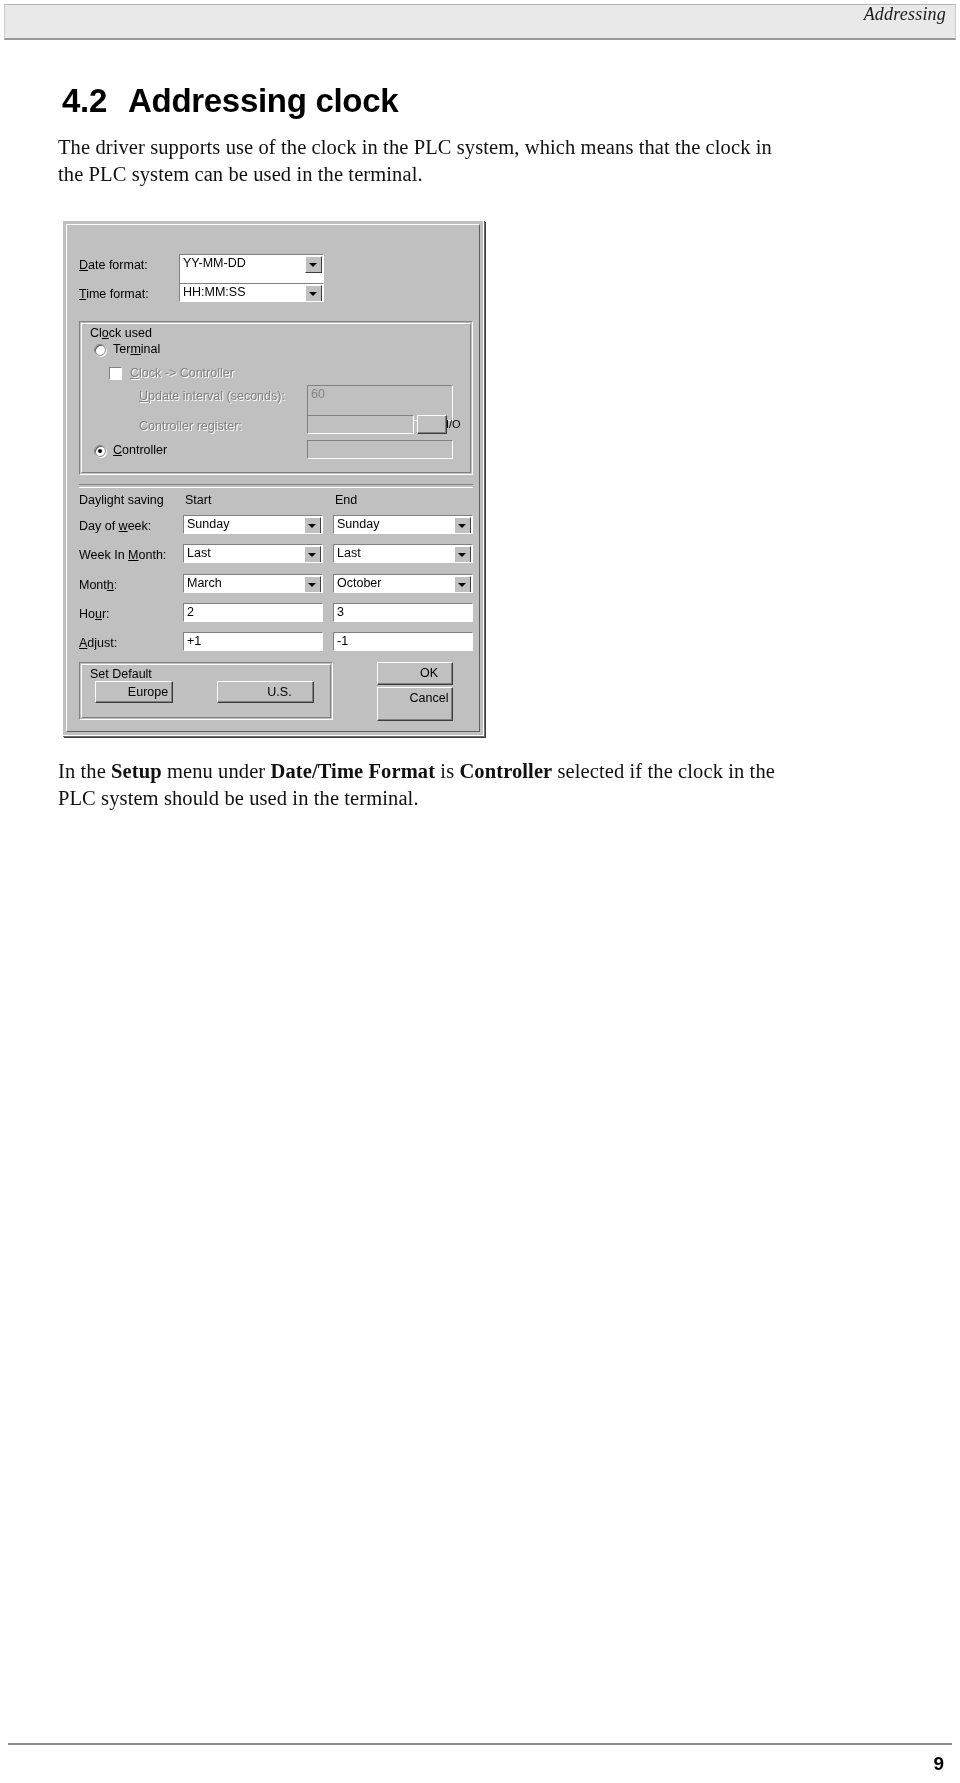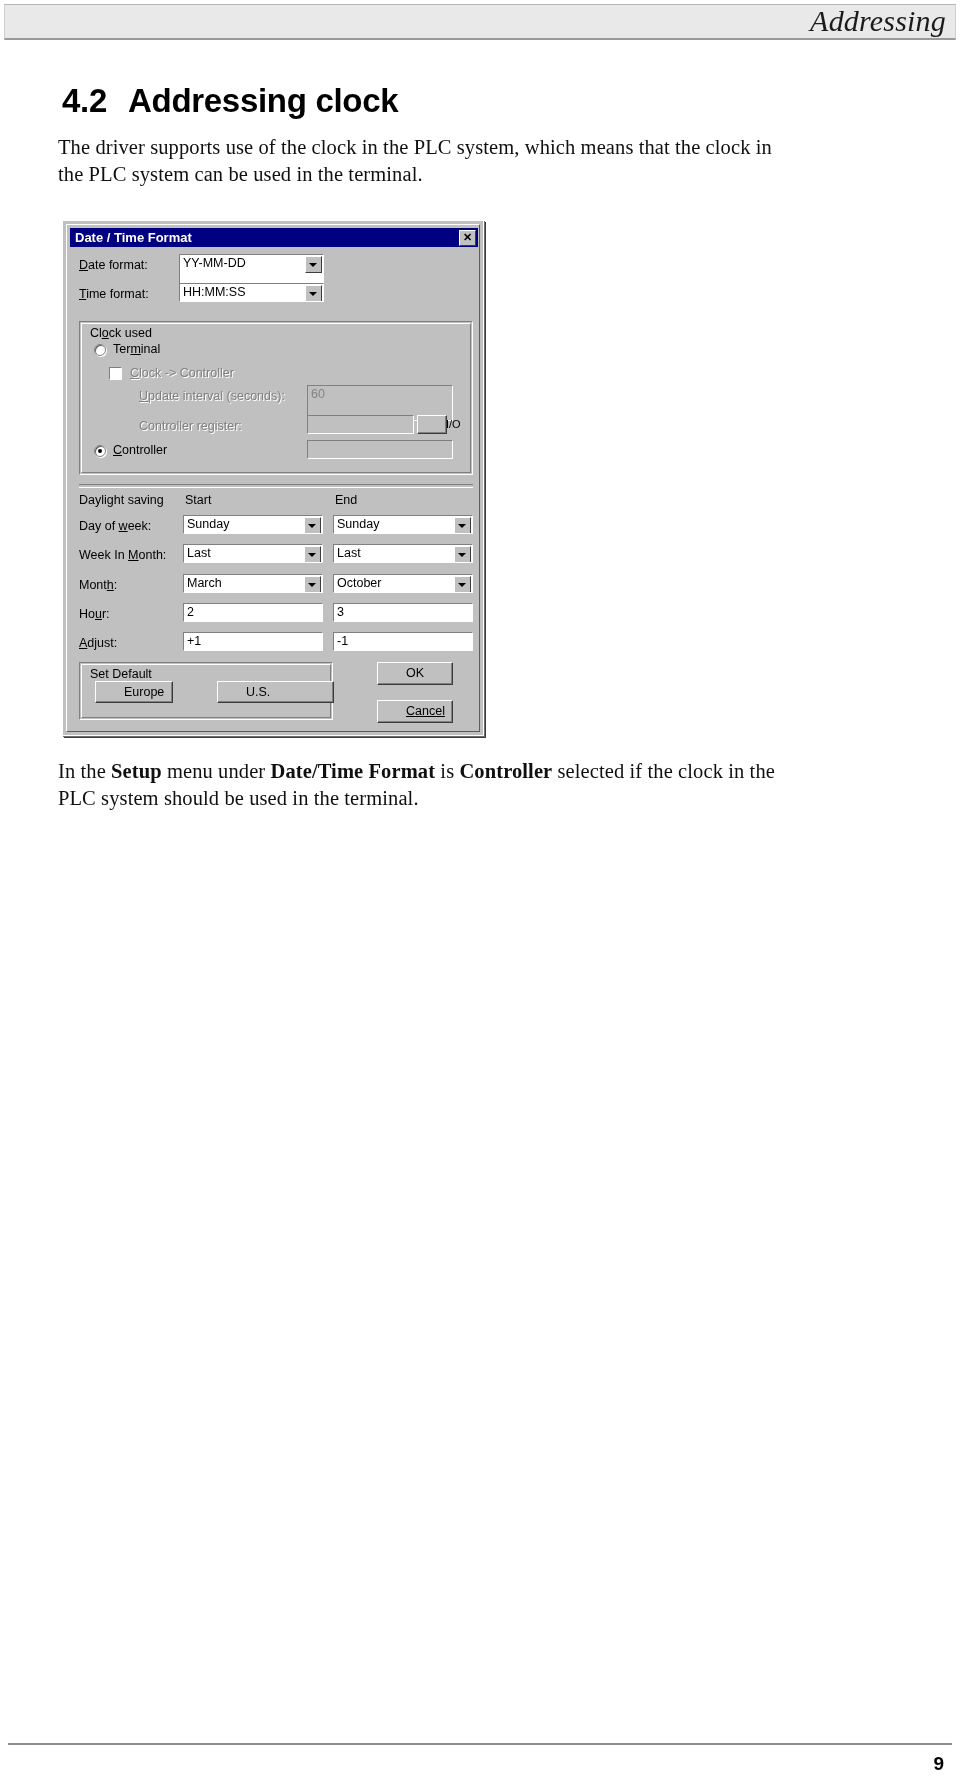--- a/index.html
+++ b/index.html
@@ -28,21 +28,21 @@
     border-left: 1px solid #cfcfcf;
     border-right: 1px solid #cfcfcf;
     box-sizing: border-box;
   }
   .header-title {
     position: absolute;
     right: 14px;
     top: 4px;
     font-family: "Liberation Serif", serif;
     font-style: italic;
-    font-size: 30px;
+    font-size: 18px;
     color: #1b1b1b;
     letter-spacing: 0.2px;
     margin-left: 28px;
   }
 
   
   .sec-heading {
     position: absolute;
     left: 62px;
     top: 74px;
@@ -242,20 +242,21 @@
     background: #c0c0c0;
     border-top: 1px solid #ffffff;
     border-left: 1px solid #ffffff;
     border-right: 1px solid #3c3c3c;
     border-bottom: 1px solid #3c3c3c;
     box-shadow: inset -1px -1px 0 #808080;
     box-sizing: border-box;
     font-family: "Liberation Sans", sans-serif;
     font-size: 12.5px;
     color: #000000;
+    text-align: center;
     line-height: 20px;
     white-space: nowrap;
     padding-left: 28px;
   }
   .btn.small { font-size: 11px; line-height: 15px; }
 
   
   .sep {
     position: absolute;
     height: 2px;
@@ -290,24 +291,20 @@
 
 <div class="sec-heading">
   <span class="num">4.2</span><span>Addressing clock</span>
 </div>
 
 <div class="para" id="intro-para">The driver supports use of the clock in the PLC system, which means that the clock in the PLC system can be used in the terminal.</div>
 
 <div id="dialog-figure">
   <div class="dlg-inner">
 
-    <div class="titlebar">
-      <span class="titlebar-text">Date / Time Format</span>
-      <span class="titlebar-close">✕</span>
-    </div>
 
     <span class="lbl" style="left:12px; top:33px;"><span class="u">D</span>ate format:</span>
     <div class="field" style="left:112px; top:29px; width:145px; height:33px;">
       <span>YY-MM-DD</span>
       <span class="combo-btn"></span>
     </div>
 
     <span class="lbl" style="left:12px; top:62px;"><span class="u">T</span>ime format:</span>
     <div class="field" style="left:112px; top:58px; width:145px; height:19px;">
       <span>HH:MM:SS</span>
@@ -392,24 +389,24 @@
     </div>
     <div class="field" style="left:266px; top:407px; width:140px; height:19px;">
       <span>-1</span>
     </div>
 
     <div class="groupbox" style="left:12px; top:437px; width:254px; height:58px;">
       <div class="groupbox-inner"></div>
     </div>
     <span class="group-title" style="left:20px; top:430px;">Set Default</span>
     <div class="btn" style="left:28px; top:456px; width:78px; height:22px; line-height:20px;">Europe</div>
-    <div class="btn" style="left:150px; top:456px; width:117px; height:22px; line-height:20px;">U.S.</div>
+    <div class="btn" style="left:150px; top:456px; width:97px; height:22px; line-height:20px;">U.S.</div>
 
     <div class="btn" style="left:310px; top:437px; width:76px; height:23px; line-height:21px;">OK</div>
-    <div class="btn" style="left:310px; top:475px; width:76px; height:23px; line-height:21px;text-decoration:underline;">Cancel</div>
+    <div class="btn" style="left:310px; top:462px; width:76px; height:34px; line-height:21px;">Cancel</div>
 
   </div>
 </div>
 
 <div class="para" id="outro-para">
   <span>In the </span><b>Setup</b><span> menu under </span><b>Date/Time Format</b><span> is </span><b>Controller</b><span> selected if the clock in the PLC system should be used in the terminal.</span>
 </div>
 
 <div class="footer-rule"></div>
 <div class="page-number">9</div>

